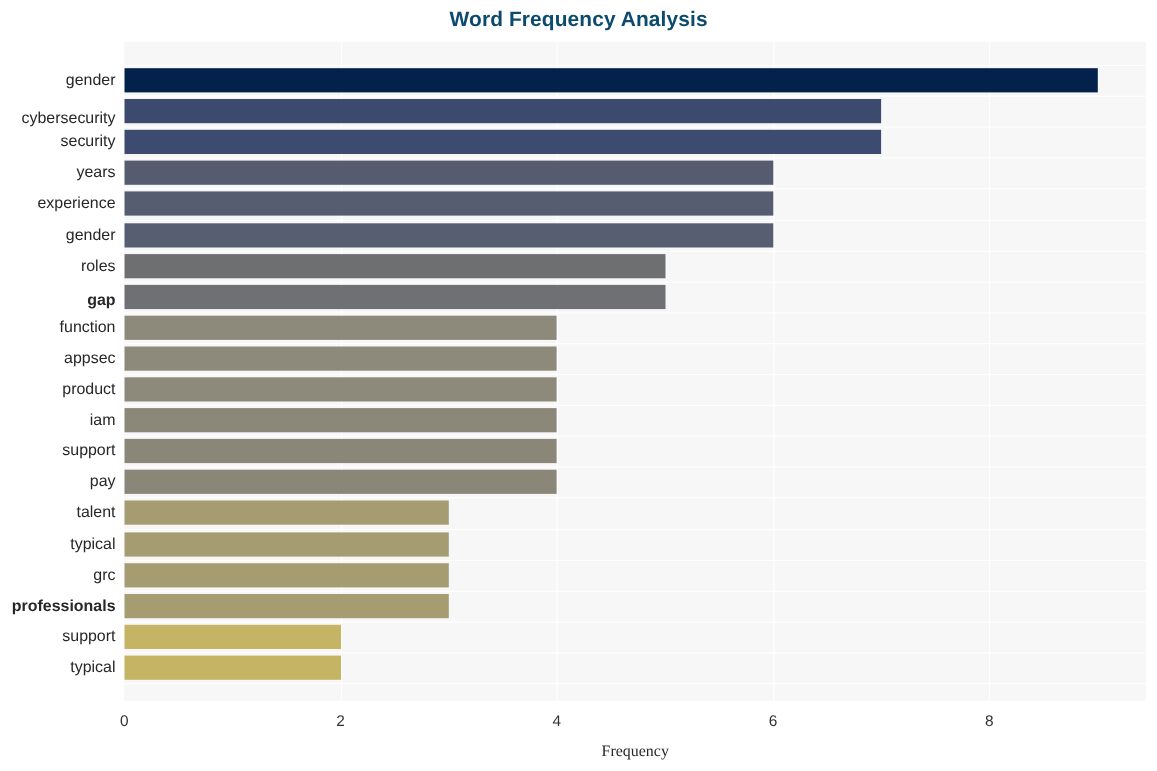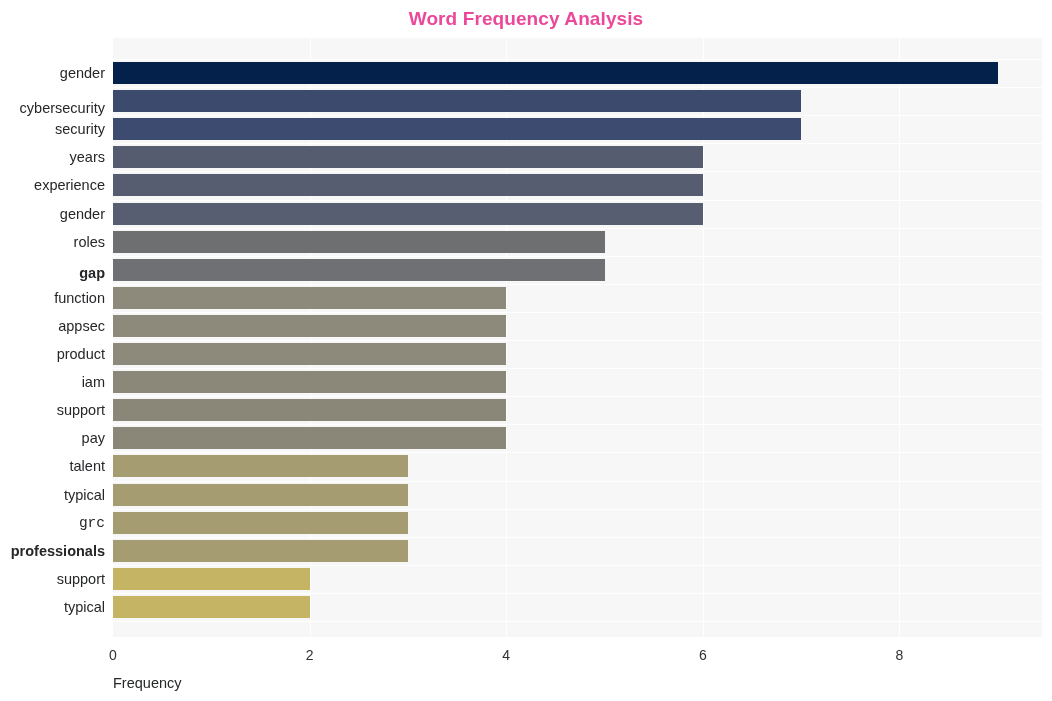--- a/index.html
+++ b/index.html
@@ -17,21 +17,21 @@
     background: #ffffff;
   }
   #chart-title {
     position: absolute;
     top: 8px;
     left: 0;
     width: 1052px;
     text-align: center;
     font-size: 19px;
     font-weight: bold;
-    color: #ec4899;
+    color: #0c4a6e;
     letter-spacing: 0.1px;
   }
   
   #plot-area {
     position: absolute;
     left: 113px;
     top: 38px;
     width: 929px;
     height: 599px;
     background: #f7f7f8;
@@ -79,23 +79,24 @@
     font-size: 14px;
     color: #303133;
     transform: translateX(-50%);
     white-space: nowrap;
   }
   #xaxis-title {
     position: absolute;
     top: 675px;
     left: 113px;
     width: 929px;
-    text-align: left;
+    text-align: center;
     font-size: 14.5px;
     color: #262729;
+    font-family: Liberation Serif, serif;
   }
 </style>
 </head>
 <body>
 
 <div id="figure">
 
   <div id="chart-title">Word Frequency Analysis</div>
 
   <div id="plot-area" style="background: rgb(247, 247, 248);">
@@ -156,21 +157,21 @@
       <div class="ytick-label" style="top: 196.6px;">roles</div>
       <div class="ytick-label" style="top: 228px; font-weight: bold;">gap</div>
       <div class="ytick-label" style="top: 252.8px;">function</div>
       <div class="ytick-label" style="top: 280.9px;">appsec</div>
       <div class="ytick-label" style="top: 309px;">product</div>
       <div class="ytick-label" style="top: 337.1px;">iam</div>
       <div class="ytick-label" style="top: 365.2px;">support</div>
       <div class="ytick-label" style="top: 393.3px;">pay</div>
       <div class="ytick-label" style="top: 421.4px;">talent</div>
       <div class="ytick-label" style="top: 449.5px;">typical</div>
-      <div class="ytick-label" style="top: 477.6px; font-family: Liberation Mono, monospace;">grc</div>
+      <div class="ytick-label" style="top: 477.6px;">grc</div>
       <div class="ytick-label" style="top: 505.7px; font-weight: bold;">professionals</div>
       <div class="ytick-label" style="top: 533.8px;">support</div>
       <div class="ytick-label" style="top: 561.9px;">typical</div>
     </div>
 
   <div id="xticks-container">
       <div class="xtick-label" style="left: 113px;">0</div>
       <div class="xtick-label" style="left: 309.614px;">2</div>
       <div class="xtick-label" style="left: 506.228px;">4</div>
       <div class="xtick-label" style="left: 702.841px;">6</div>

